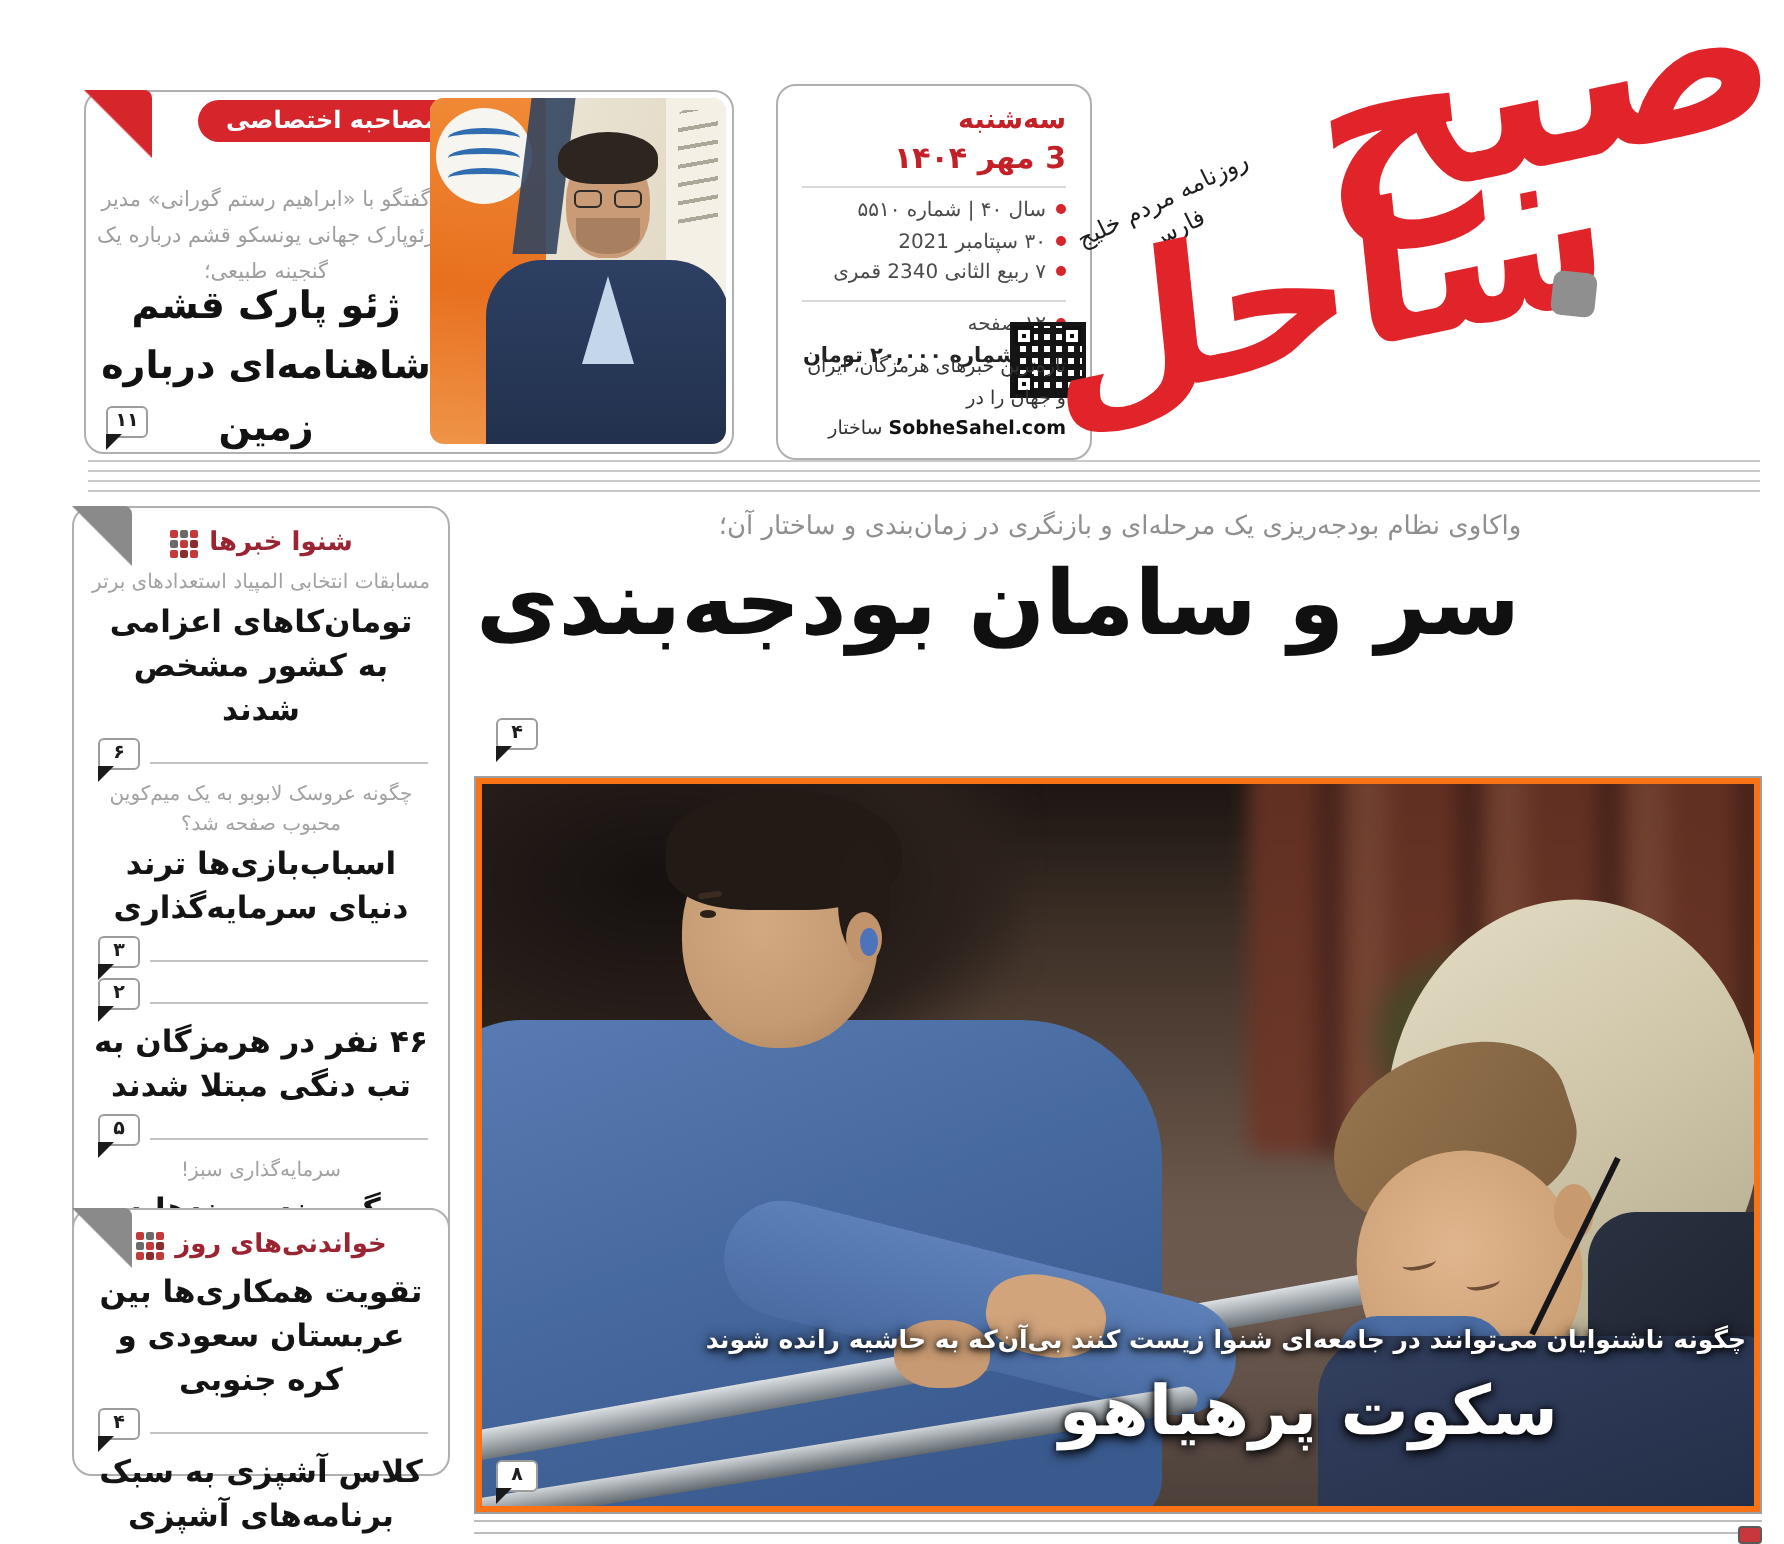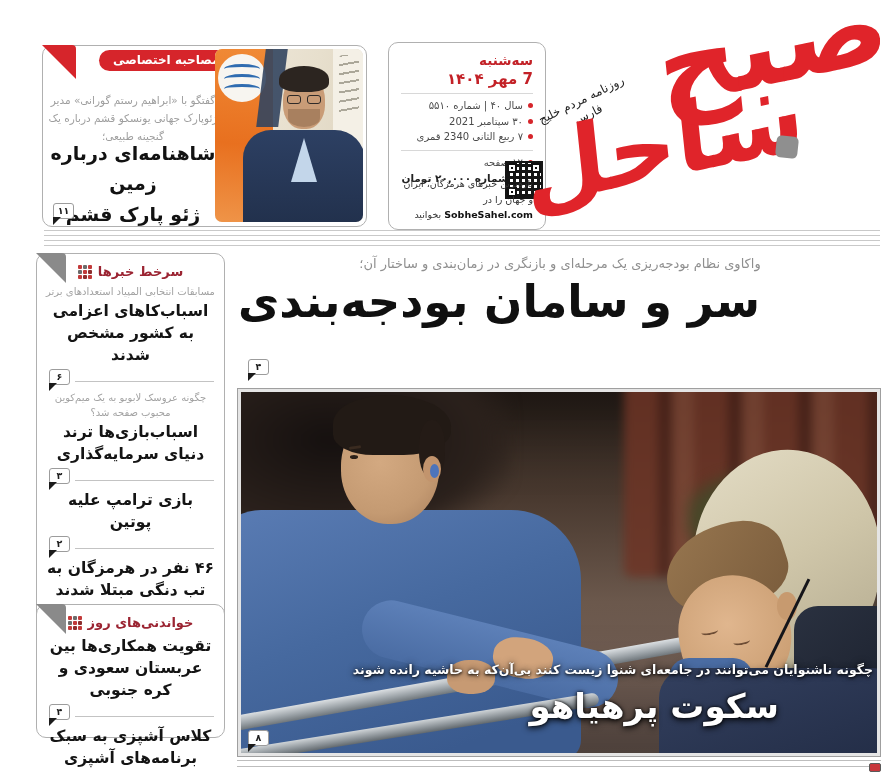--- a/index.html
+++ b/index.html
@@ -112,21 +112,21 @@
   .sb-item { direction: rtl; text-align: center; }
   .sb-kicker { font-size: 10px; color: #a2a2a2; line-height: 1.5; margin-bottom: 1px; text-align: center; }
   .sb-title { font-size: 15.5px; font-weight: bold; color: #141414; line-height: 1.42; }
   .sb-foot { position: relative; height: 17px; margin: 3px 2px 4px; }
   .sb-foot .ln { position: absolute; left: 28px; right: 0; top: 12px; height: 1px; background: #c3c3c3; }
   .sb-foot .flag { left: 2px; top: 0; }
   .sb-item:last-child .sb-foot .ln { background: transparent; }
 
   
   .photo-frame { position: absolute; left: 237px; top: 388px; width: 644px; height: 369px;
-                 border: 1px solid #9f9f9f; padding: 3px; background: #e5e5e5; }
+                 border: 1px solid #9f9f9f; padding: 3px; background: #f97316; }
   .photo { position: relative; width: 636px; height: 361px; overflow: hidden;
            background: linear-gradient(180deg,#2a211b 0%,#4a3a30 30%,#6b584c 58%,#75625a 100%);
            box-shadow: inset 0 -50px 70px rgba(0,0,0,.35), inset 0 40px 60px rgba(0,0,0,.28); }
   .photo div { position: absolute; }
   .bg-crowd { left: -30px; top: -20px; width: 300px; height: 170px;
               background: radial-gradient(ellipse at 40% 40%, #15100f 0%, #2b211c 60%, rgba(0,0,0,0) 78%); filter: blur(6px); }
   .bg-chairs { right: -12px; top: -10px; width: 265px; height: 195px; border-radius: 8px; opacity: .85;
                background: repeating-linear-gradient(90deg,#6e3526 0 34px,#4e241a 34px 48px,#7d4634 48px 70px); filter: blur(5px); }
   .bg-green { right: 40px; top: 82px; width: 150px; height: 90px; opacity: .8;
               background: radial-gradient(#566238, #3d4a28 65%, rgba(0,0,0,0) 80%); filter: blur(7px); }
@@ -178,22 +178,22 @@
 </head>
 <body>
 
 <div class="page">
 
   <div class="card iv-card">
     <span class="fold red"></span>
     <span class="iv-badge rtl">مصاحبه اختصاصی</span>
     <div class="iv-kicker rtl">گفتگو با «ابراهیم رستم گورانی» مدیر ژئوپارک جهانی یونسکو قشم درباره یک گنجینه طبیعی؛</div>
     <div class="iv-title rtl">
+      <div>ژئو پارک قشم</div>
       <div>شاهنامه‌ای درباره زمین</div>
-      <div>ژئو پارک قشم</div>
     </div>
     <span class="flag iv-flag">۱۱</span>
     <div class="iv-photo">
       <div class="ivp-flag-orange"></div>
       <div class="ivp-circle">
         <span class="ivp-wave" style="top:10px"></span>
         <span class="ivp-wave" style="top:20px"></span>
         <span class="ivp-wave" style="top:30px"></span>
       </div>
       <div class="ivp-navy"></div>
@@ -206,90 +206,89 @@
       <div class="ivp-beard"></div>
       <div class="ivp-glasses">
           <i class="l"></i>
           <i class="r"></i>
         </div>
     </div>
   </div>
 
   <div class="card datebox">
     <div class="db-weekday">سه‌شنبه</div>
-    <div class="db-date">7 مهر ۱۴۰۴</div>
+    <div class="db-date">3 مهر ۱۴۰۴</div>
     <hr class="db-sep">
     <div class="db-line">سال ۴۰ | شماره ۵۵۱۰</div>
     <div class="db-line">۳۰ سپتامبر 2021</div>
     <div class="db-line">۷ ربیع الثانی 2340 قمری</div>
     <hr class="db-sep">
     <div class="db-line">۱۲ صفحه</div>
     <div class="db-line bold">تک‌شماره ۲۰,۰۰۰ تومان</div>
     <div class="qr" style="left:auto;right:2px;">
         <i class="a"></i>
         <i class="b"></i>
         <i class="c"></i>
       </div>
     <div class="db-promo">
       <span>تازه‌ترین خبرهای هرمزگان، ایران و جهان را در</span>
       <span class="site">SobheSahel.com</span>
-      <span>بخوانید</span>
+      <span>ساختار</span>
     </div>
   </div>
 
   <div class="masthead">
     <span class="mh-tagline rtl">روزنامه مردم خلیج فارس</span>
     <span class="mh-word2 rtl">ساحل</span>
     <span class="mh-word1 rtl">صبح</span>
     <span class="mh-dot"></span>
   </div>
 
   <div class="top-rule"></div>
 
   <div class="lead-kicker rtl">واکاوی نظام بودجه‌ریزی یک مرحله‌ای و بازنگری در زمان‌بندی و ساختار آن؛</div>
   <div class="lead-title rtl">سر و سامان بودجه‌بندی</div>
   <span class="flag lead-flag">۴</span>
 
   <div class="card sb-card" style="top:253px;height:372px;">
     <span class="fold"></span>
     <div class="sb-head">
-      <span class="sb-head-title">سرخط خبرها</span>
+      <span class="sb-head-title">شنوا خبرها</span>
       <span class="dots">
           <i></i>
           <i></i>
           <i></i>
           <i></i>
           <i></i>
           <i></i>
           <i></i>
           <i></i>
           <i></i>
         </span>
     </div>
 
     <div class="sb-item">
       <div class="sb-kicker">مسابقات انتخابی المپیاد استعدادهای برتر</div>
-      <div class="sb-title">اسباب‌کاهای اعزامی به کشور مشخص شدند</div>
+      <div class="sb-title">تومان‌کاهای اعزامی به کشور مشخص شدند</div>
       <div class="sb-foot">
           <span class="flag">۶</span>
           <span class="ln"></span>
         </div>
     </div>
 
     <div class="sb-item">
       <div class="sb-kicker">چگونه عروسک لابوبو به یک میم‌کوین محبوب صفحه شد؟</div>
       <div class="sb-title">اسباب‌بازی‌ها ترند دنیای سرمایه‌گذاری</div>
       <div class="sb-foot">
           <span class="flag">۳</span>
           <span class="ln"></span>
         </div>
     </div>
 
     <div class="sb-item">
-      <div class="sb-title">بازی ترامپ علیه پوتین</div>
       <div class="sb-foot">
           <span class="flag">۲</span>
           <span class="ln"></span>
         </div>
     </div>
 
     <div class="sb-item">
       <div class="sb-title">۴۶ نفر در هرمزگان به تب دنگی مبتلا شدند</div>
       <div class="sb-foot">
           <span class="flag">۵</span>

